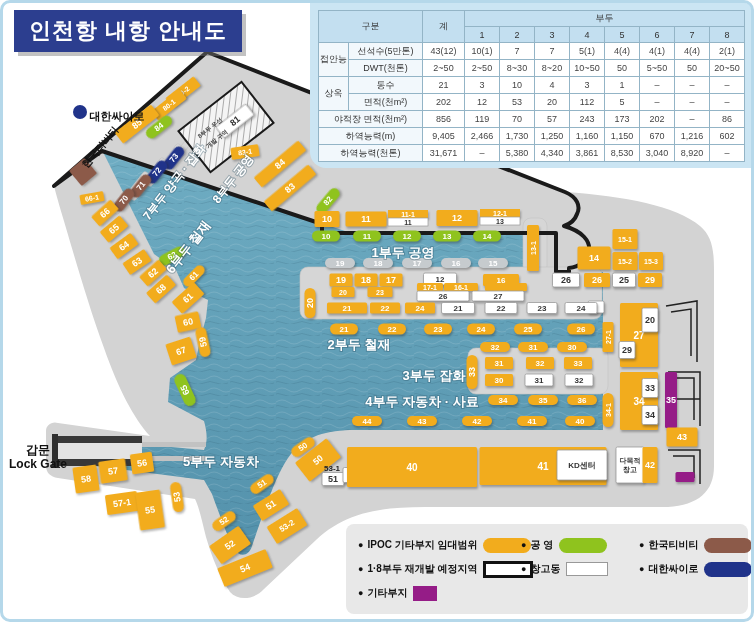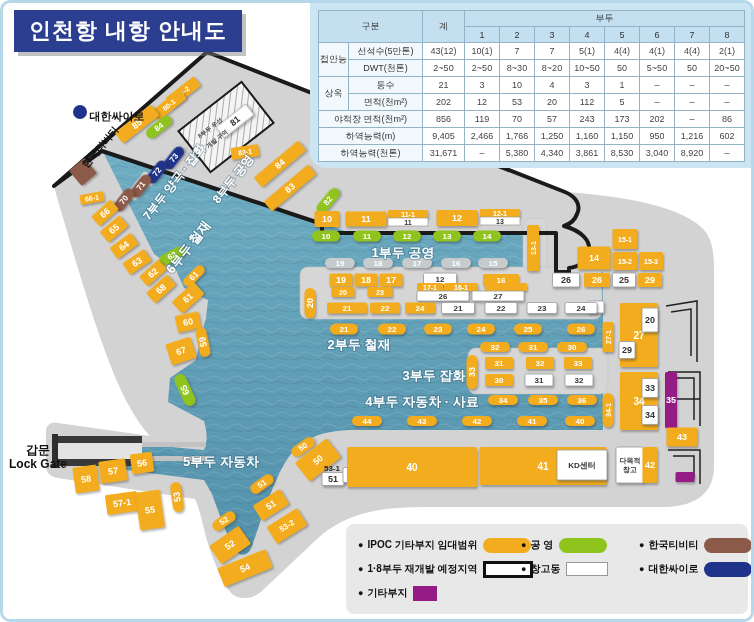--- a/index.html
+++ b/index.html
@@ -731,25 +731,25 @@
           <td>243</td>
           <td>173</td>
           <td>202</td>
           <td>–</td>
           <td>86</td>
         </tr>
         <tr>
           <td class="lbl" colspan="2">하역능력(m)</td>
           <td>9,405</td>
           <td>2,466</td>
-          <td>1,766</td>
+          <td>1,730</td>
           <td>1,250</td>
           <td>1,160</td>
           <td>1,150</td>
-          <td>950</td>
+          <td>670</td>
           <td>1,216</td>
           <td>602</td>
         </tr>
         <tr>
           <td class="lbl" colspan="2">하역능력(천톤)</td>
           <td>31,671</td>
           <td>–</td>
           <td>5,380</td>
           <td>4,340</td>
           <td>3,861</td>

